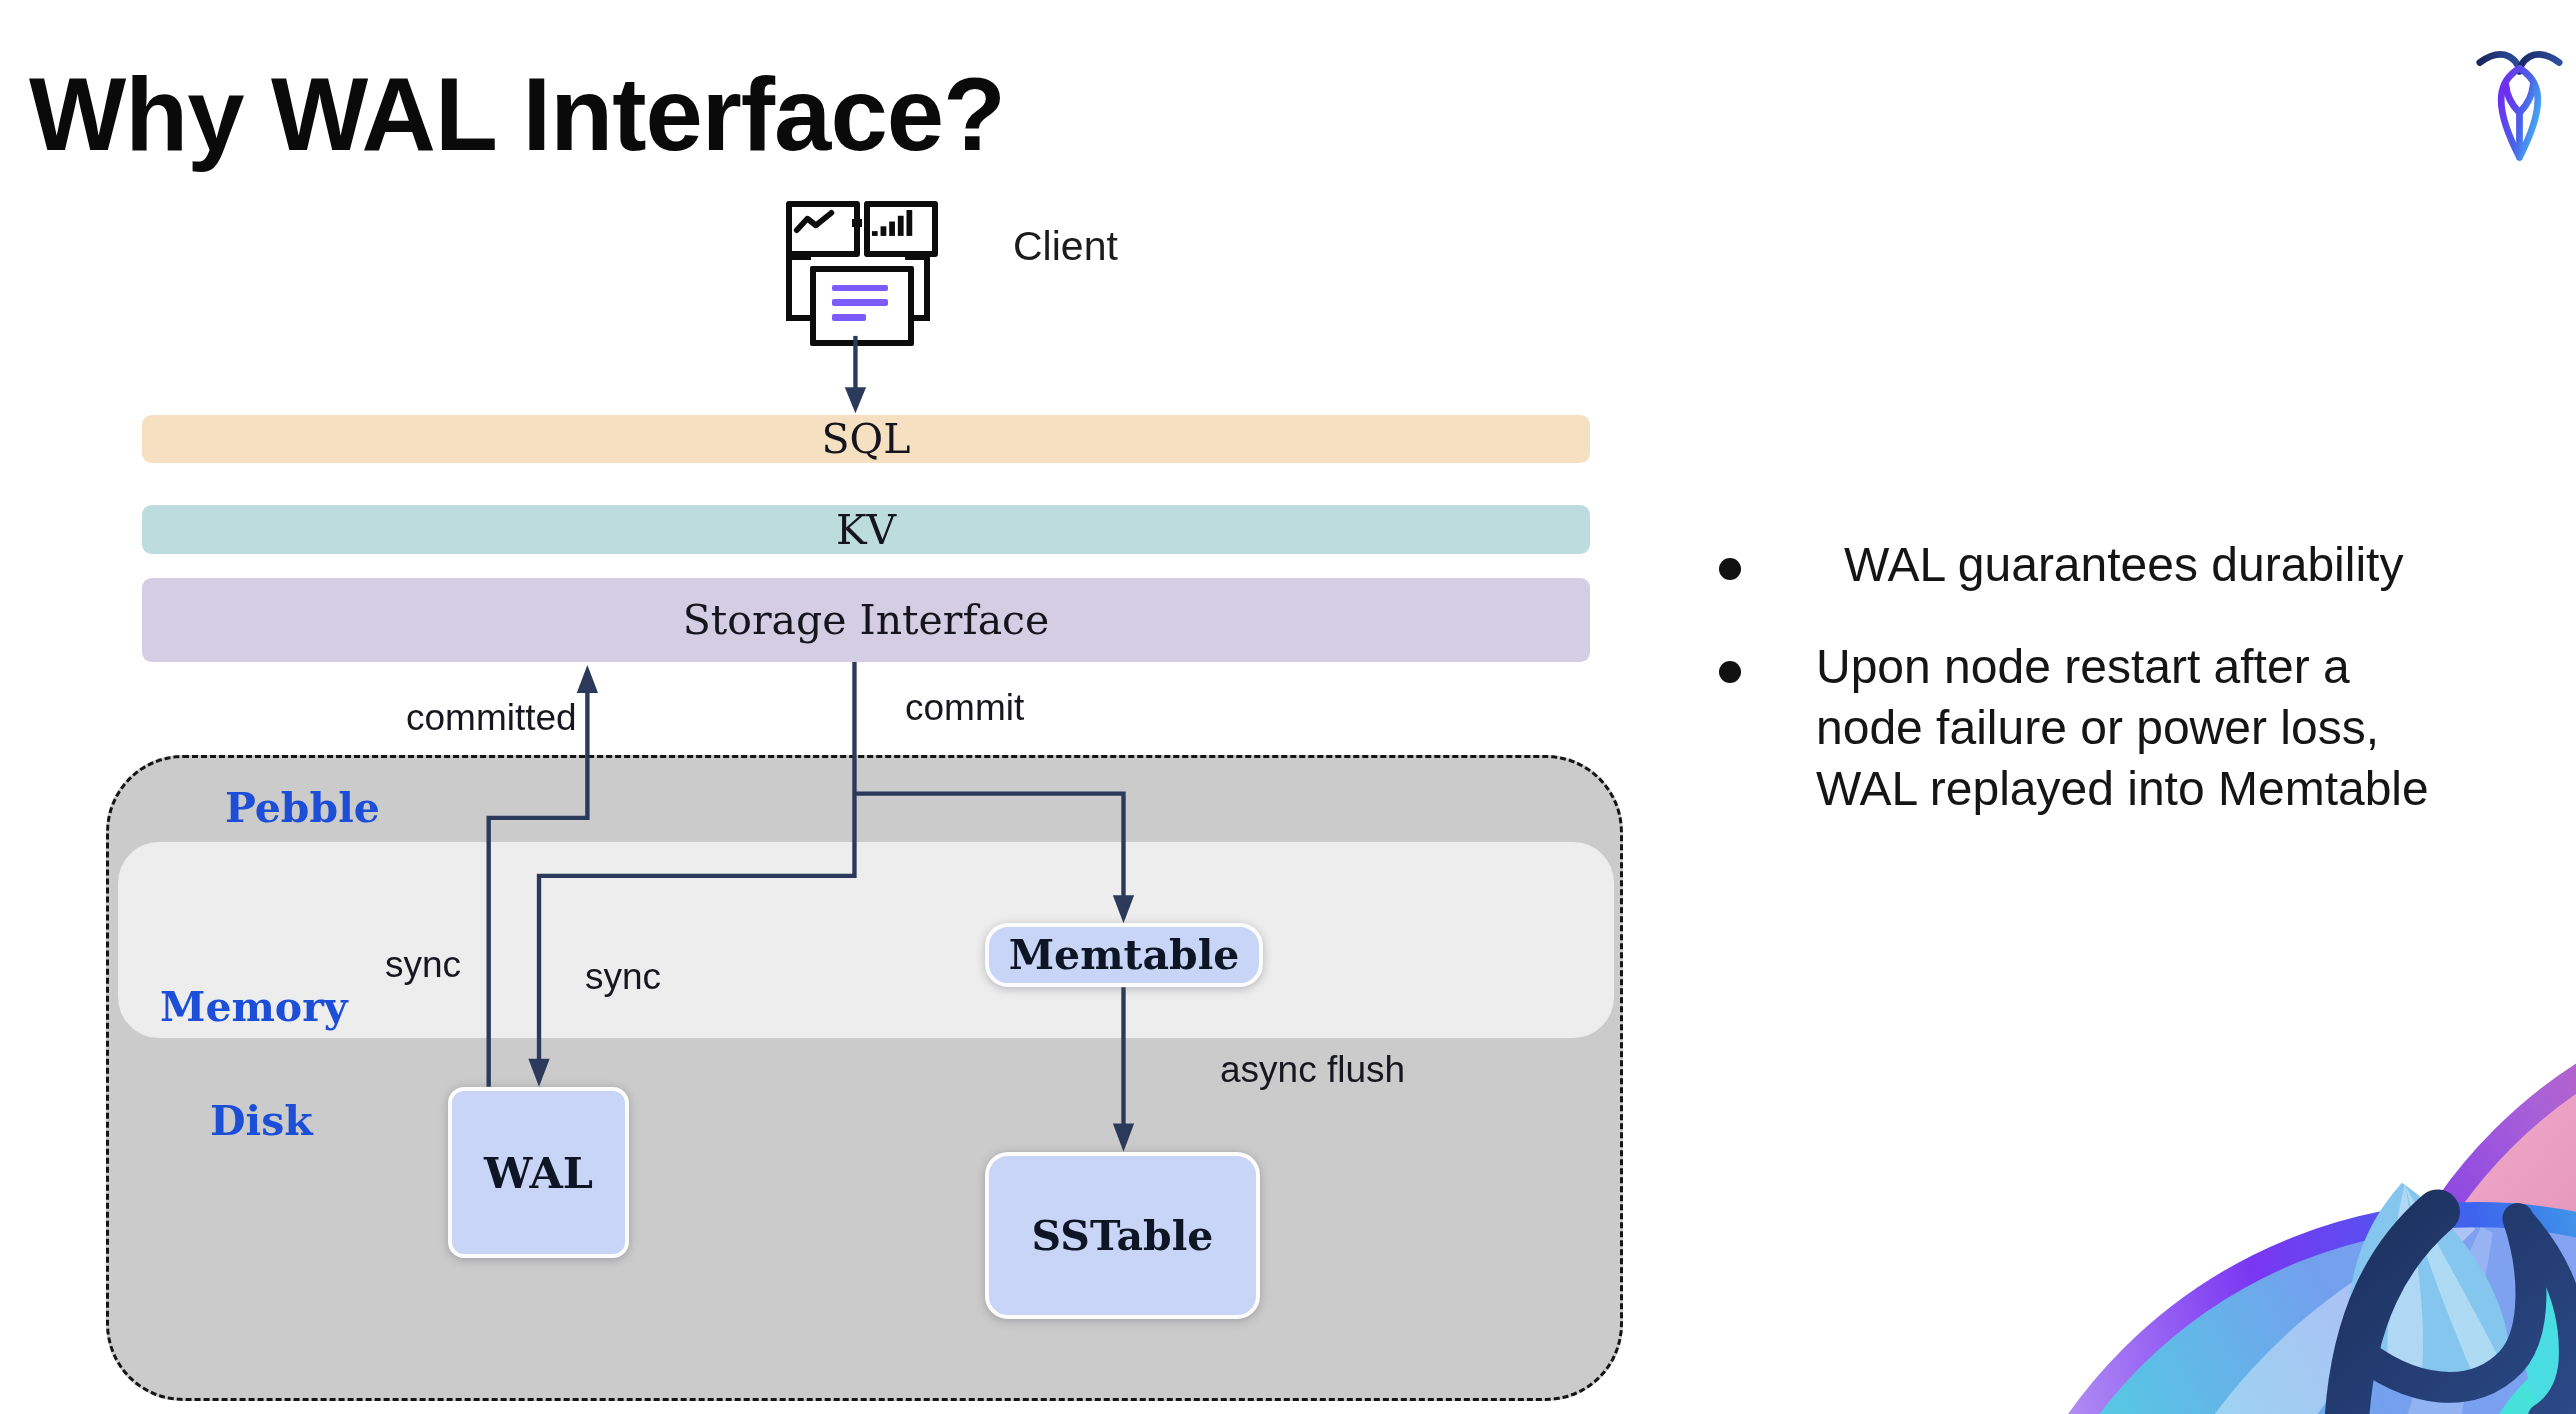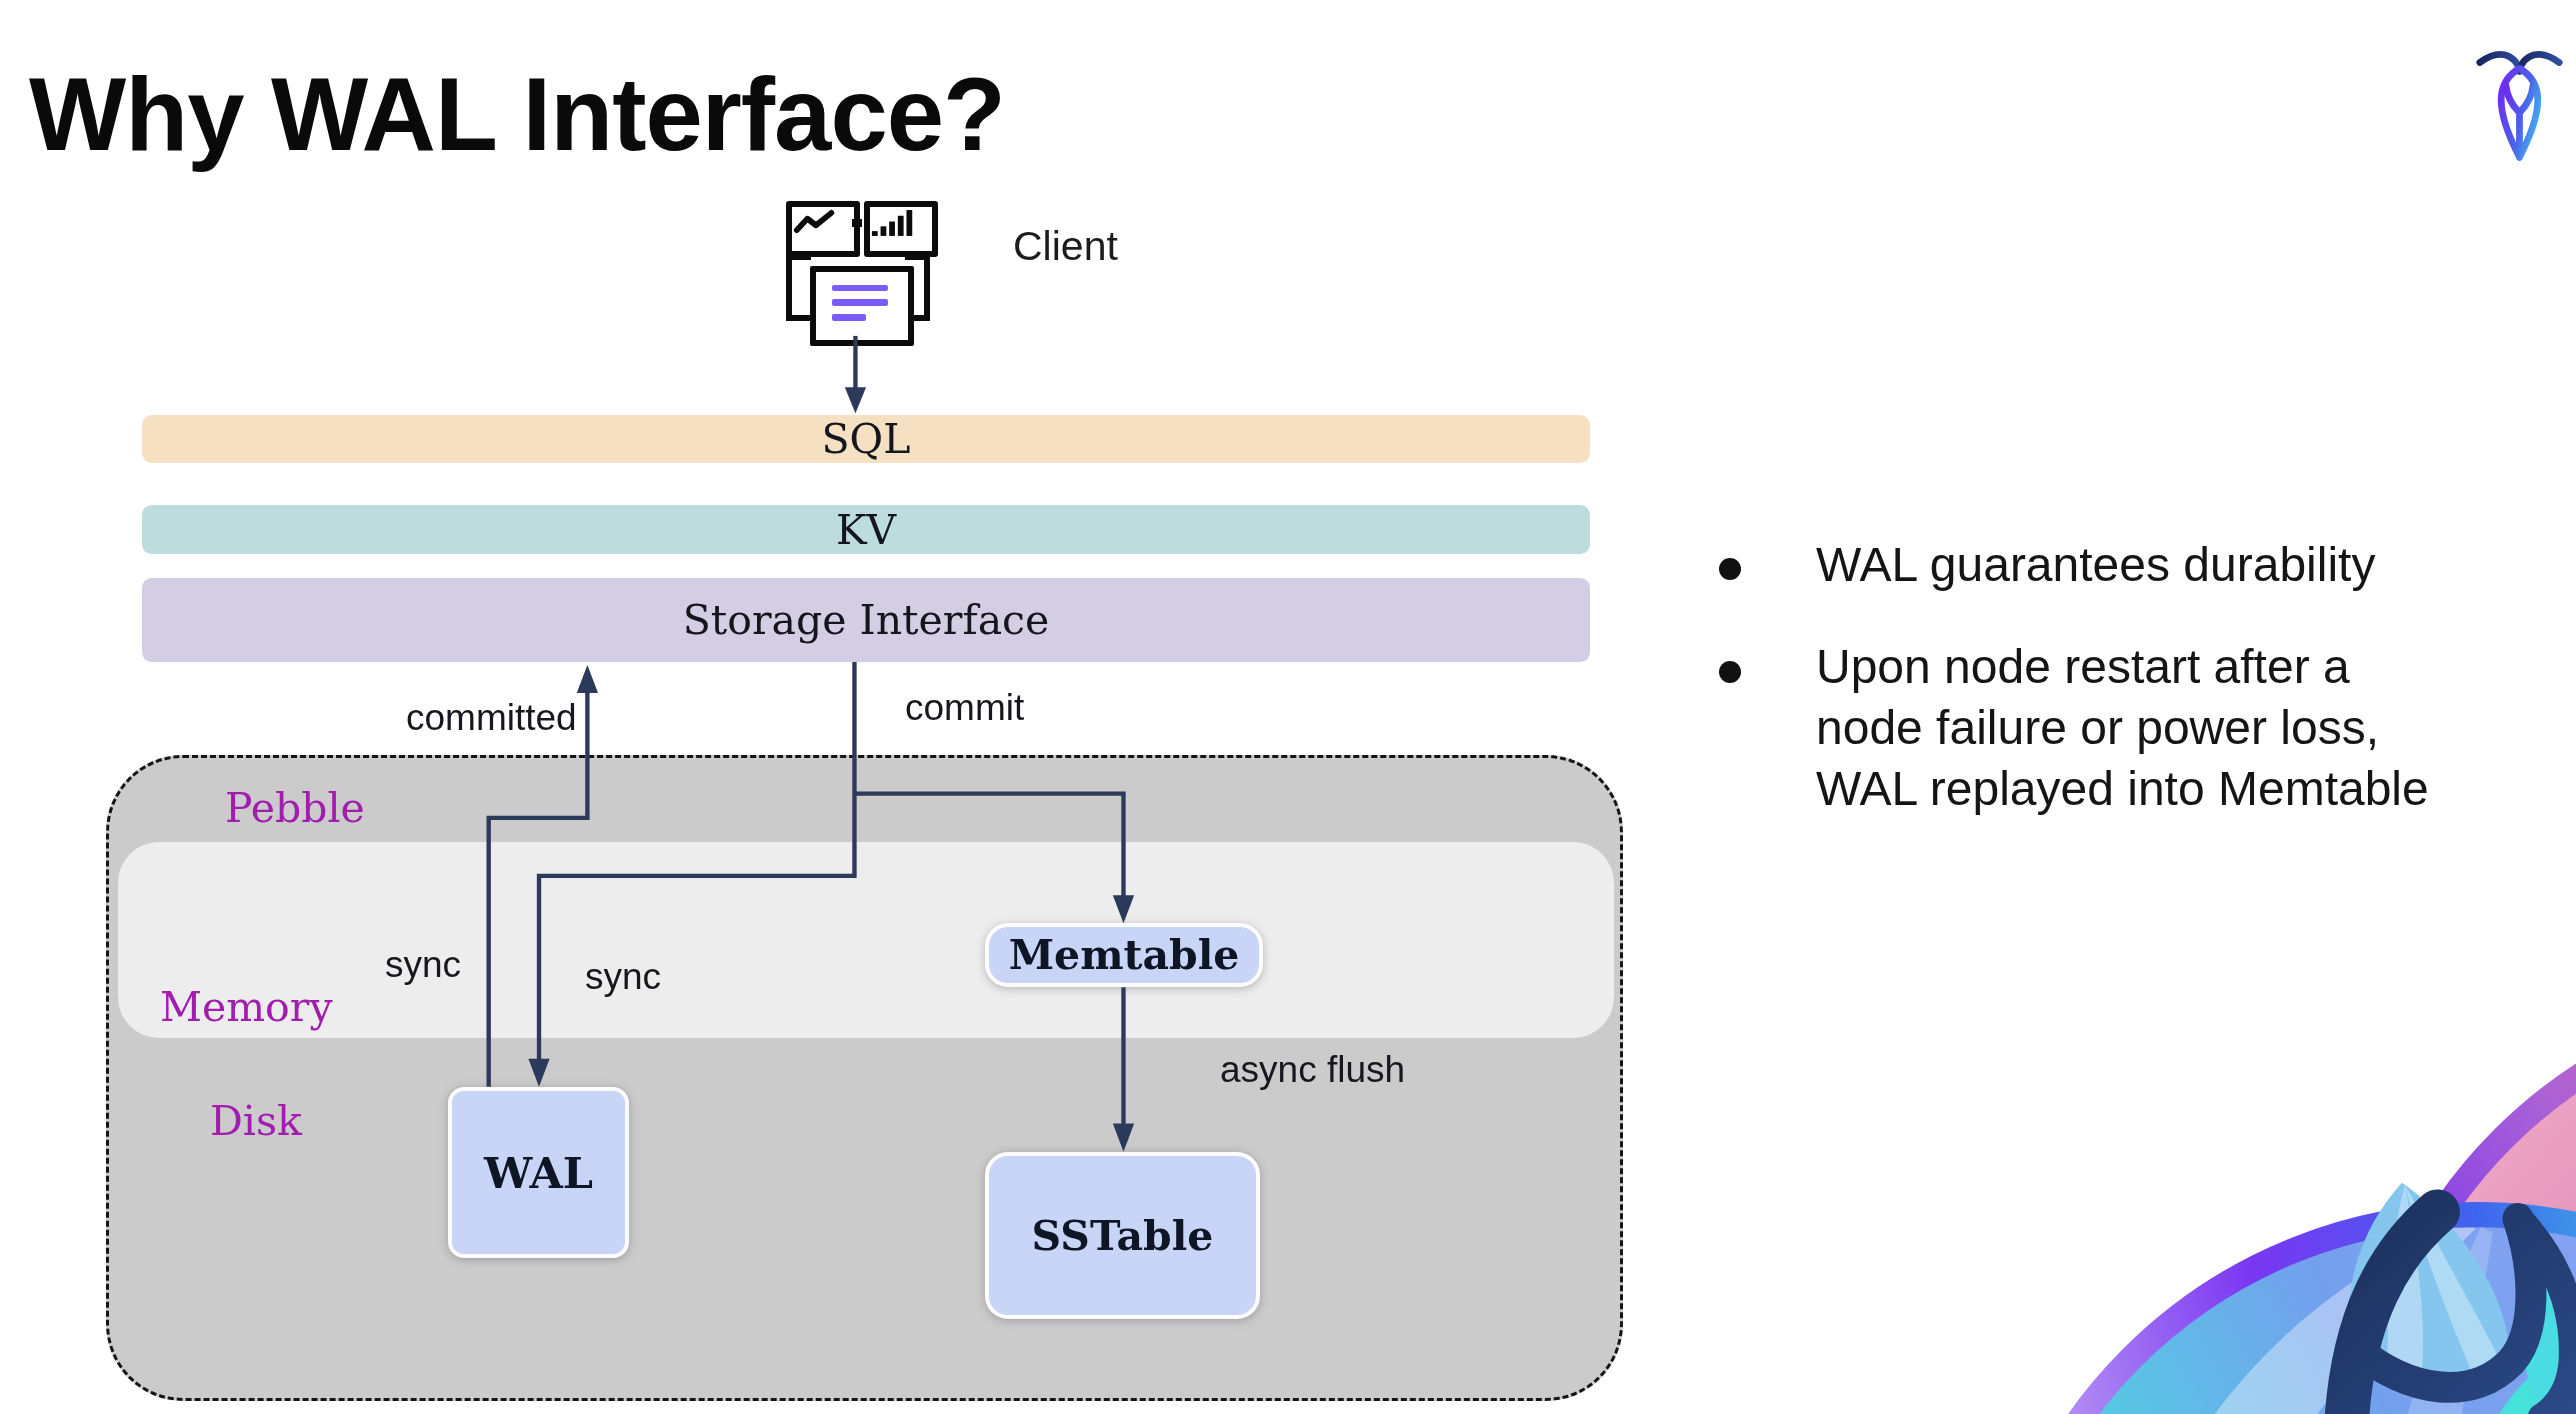--- a/index.html
+++ b/index.html
@@ -25,21 +25,21 @@
   
   .bar{left:142px;width:1448px;border-radius:9.7px;display:flex;align-items:center;justify-content:center;
        font-family:"DejaVu Serif", serif;font-size:41px;color:#15151e;}
   #bar-sql{top:415px;height:48px;}
   #bar-kv{top:505px;height:49px;}
   #bar-storage{top:578px;height:84px;}
 
   
   #pebble{left:106px;top:755px;width:1517px;height:646px;border:3.9px dashed #151515;border-radius:77px;box-sizing:border-box;}
   #memory{left:118px;top:842px;width:1496px;height:196px;border-radius:41px;}
-  .zone-label{font-family:"DejaVu Serif", serif;font-size:41px;color:#a21caf;}
+  .zone-label{font-family:"DejaVu Serif", serif;font-size:41px;color:#1d4ed8;font-weight:bold;}
   #lbl-pebble{left:225px;top:784px;}
   #lbl-memory{left:160px;top:983px;}
   #lbl-disk{left:210px;top:1097px;}
 
   
   .bluebox{border:4.8px solid #fcfcfd;border-radius:23px;box-sizing:border-box;
            box-shadow:0 1.9px 8.7px rgba(80,80,95,.35);display:flex;align-items:center;justify-content:center;
            font-family:"DejaVu Serif", serif;font-weight:bold;color:#0e1525;}
   #box-wal{left:448px;top:1087px;width:181px;height:171px;font-size:43px;border-radius:16px;}
   #box-memtable{left:985px;top:923px;width:278px;height:64px;font-size:41px;}
@@ -56,21 +56,21 @@
   
   #edges{left:0;top:0;width:2576px;height:1415px;pointer-events:none;}
   #edges path{stroke:currentColor;stroke-width:4.5;fill:none;}
   #edges polygon{fill:currentColor;}
 
   
   .bullet-dot{width:22px;height:22px;border-radius:50%;background:#111;}
   #dot1{left:1719px;top:558px;}
   #dot2{left:1719px;top:661px;}
   .bullet-text{left:1816px;font-size:48px;line-height:61px;color:#151515;}
-  #bullet1{top:534px;}
+  #bullet1{top:534px;margin-left:28px;}
   #bullet2{top:636px;}
   .bullet-text span{display:block;}
 
   #logo{left:2475px;top:45px;}
   #artwork{left:1899px;top:931px;}
 </style>
 </head>
 <body>
 
 <div class="abs" id="title">Why WAL Interface?</div>

